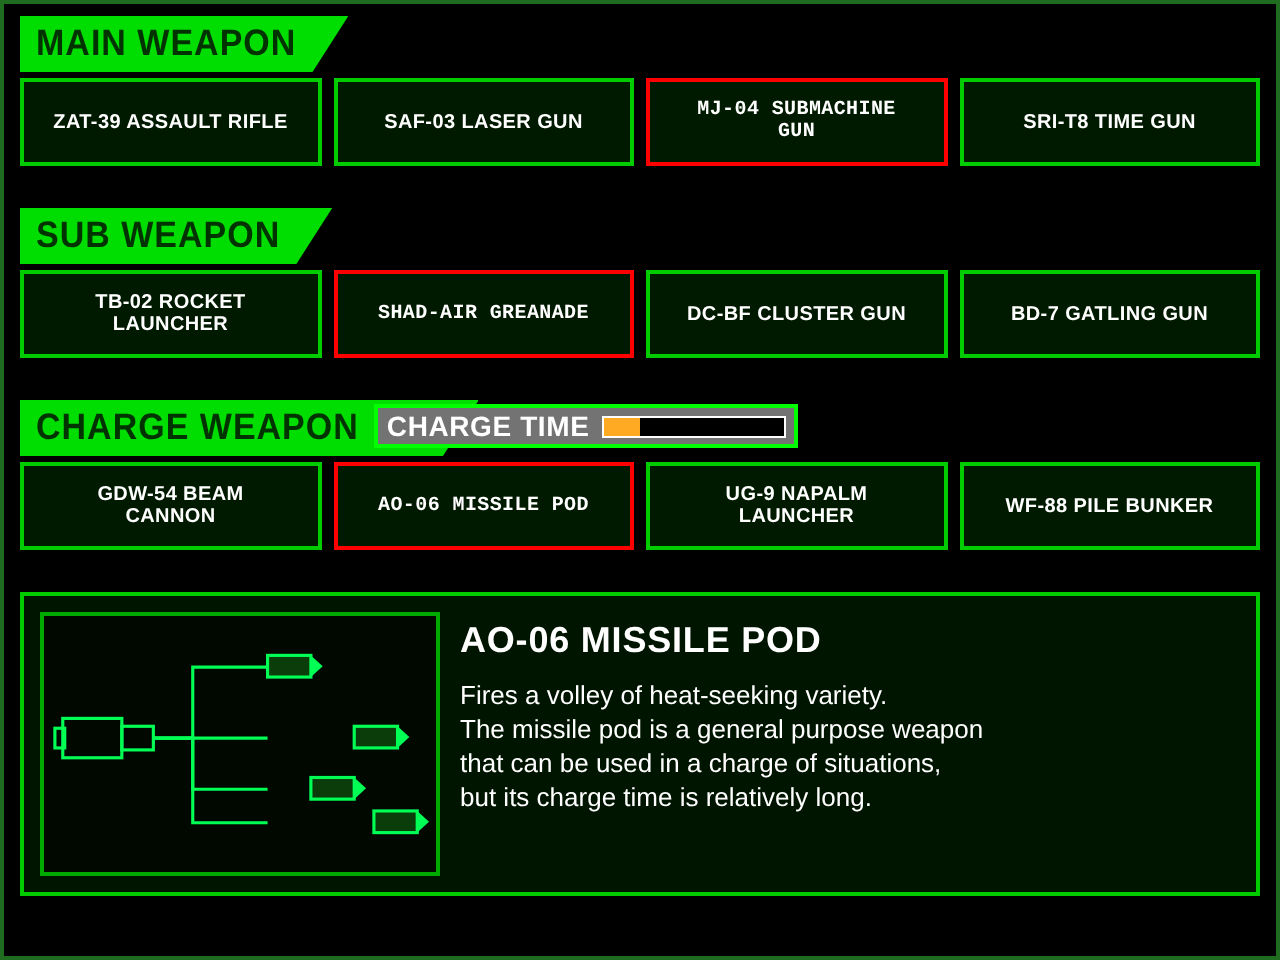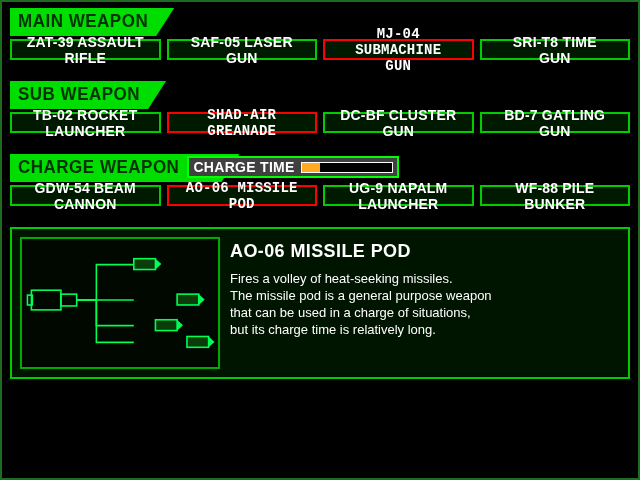--- a/index.html
+++ b/index.html
@@ -55,21 +55,21 @@
 
   
   .charge-wrap {
     position: relative;
     display: flex;
     align-items: center;
     height: 26px;
     margin-left: -52px;
   }
   .charge-box {
-    background: #404040;
+    background: #737373;
     border: 2px solid #00ff00;
     height: 22px;
     display: flex;
     align-items: center;
     padding: 0 4px;
     box-sizing: border-box;
   }
   .charge-label {
     color: #ffffff;
     font-size: 14px;
@@ -96,25 +96,25 @@
   }
 
   
   .slots {
     display: flex;
     gap: 6px;
     margin-top: 5px;
   }
   .slot {
     flex: 1 1 0;
-    height: 21px;
+    height: 44px;
     border: 2px solid #00cc00;
     background: #001a00;
     color: #ffffff;
-    font-size: 14px;
+    font-size: 10px;
     font-weight: bold;
     letter-spacing: 0.2px;
     display: flex;
     align-items: center;
     justify-content: center;
     text-align: center;
     box-sizing: border-box;
     padding: 0 14px;
   }
   .slot.selected {
@@ -167,21 +167,21 @@
 
 <div class="screen">
 
   <div class="section">
     <div class="banner-row">
       <div class="banner">MAIN WEAPON</div>
     </div>
     <div class="slots">
       <div class="slot selected" style="order:3">MJ-04 SUBMACHINE GUN</div>
       <div class="slot" style="order:1">ZAT-39 ASSAULT RIFLE</div>
-      <div class="slot" style="order:2">SAF-05 LASER GUN</div>
+      <div class="slot" style="order:2">SAF-03 LASER GUN</div>
       <div class="slot" style="order:4">SRI-T8  TIME GUN</div>
     </div>
   </div>
 
   <div class="section" style="margin-top:14px">
     <div class="banner-row">
       <div class="banner">SUB WEAPON</div>
     </div>
     <div class="slots">
       <div class="slot">TB-02 ROCKET LAUNCHER</div>
@@ -234,21 +234,21 @@
           <polygon points="134,20 140,25.5 134,31"></polygon>
           <polygon points="178,56 184,61.5 178,67"></polygon>
           <polygon points="156,82 162,87.5 156,93"></polygon>
           <polygon points="188,99 194,104.5 188,110"></polygon>
         </g>
       </svg>
     </div>
     <div class="info">
       <h2>AO-06 MISSILE POD</h2>
       <p>
-        <span class="line">Fires a volley of heat-seeking missiles.</span>
+        <span class="line">Fires a volley of heat-seeking variety.</span>
         <span class="line">The missile pod is a general purpose weapon</span>
         <span class="line">that can be used in a charge of situations,</span>
         <span class="line">but its charge time is relatively long.</span>
       </p>
     </div>
   </div>
 
 </div>
 
 </body></html>

